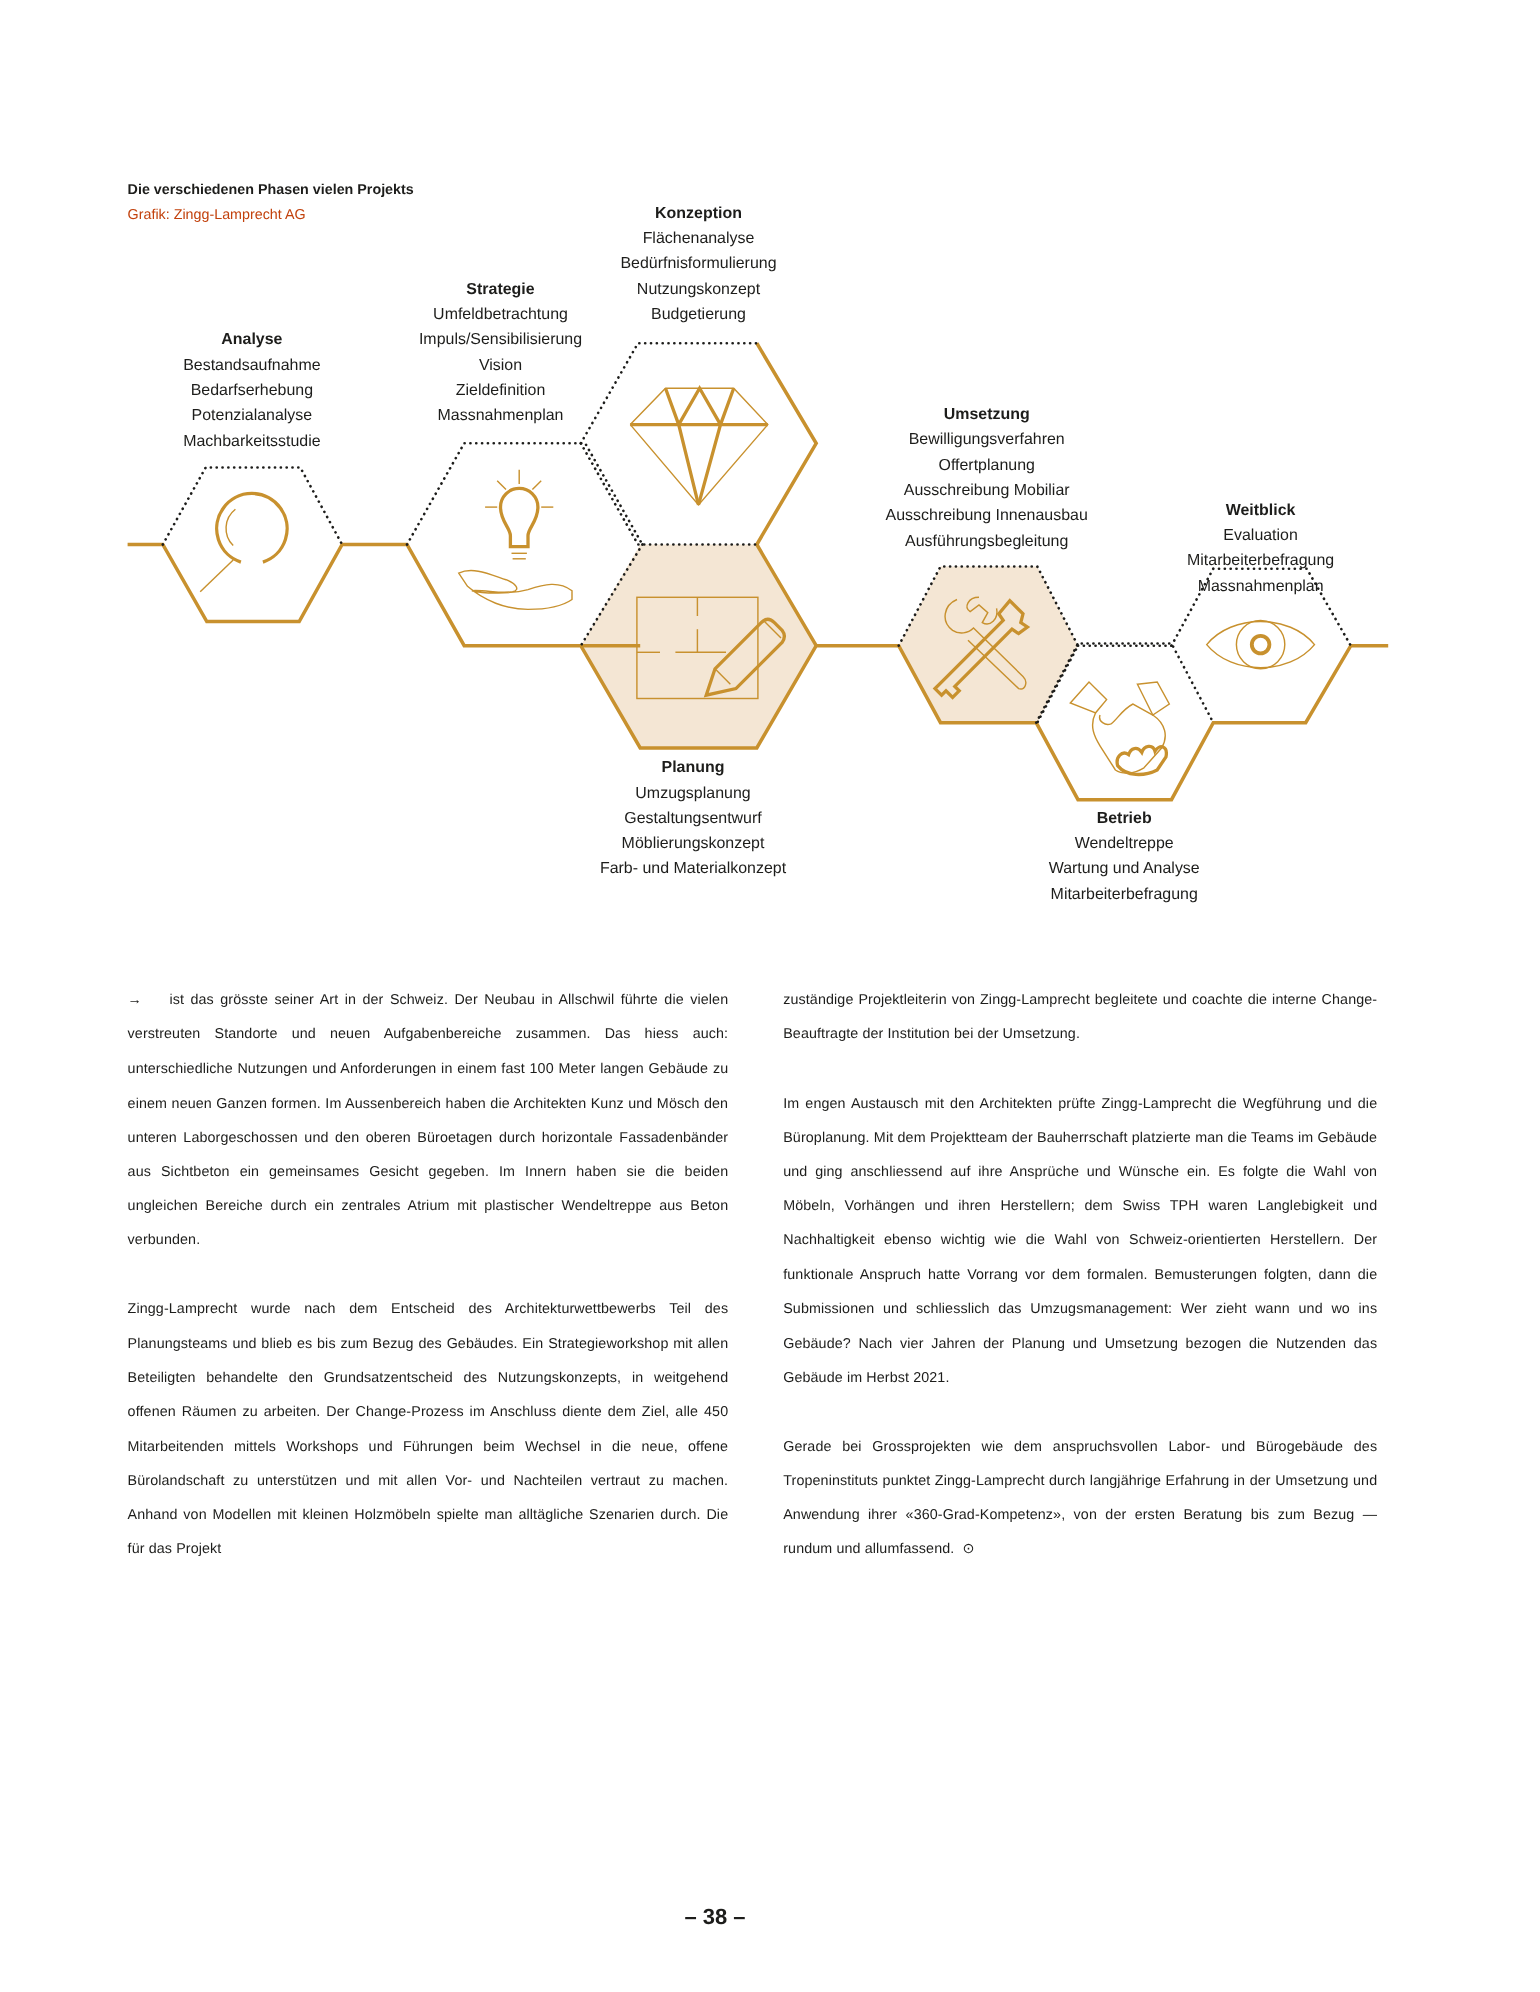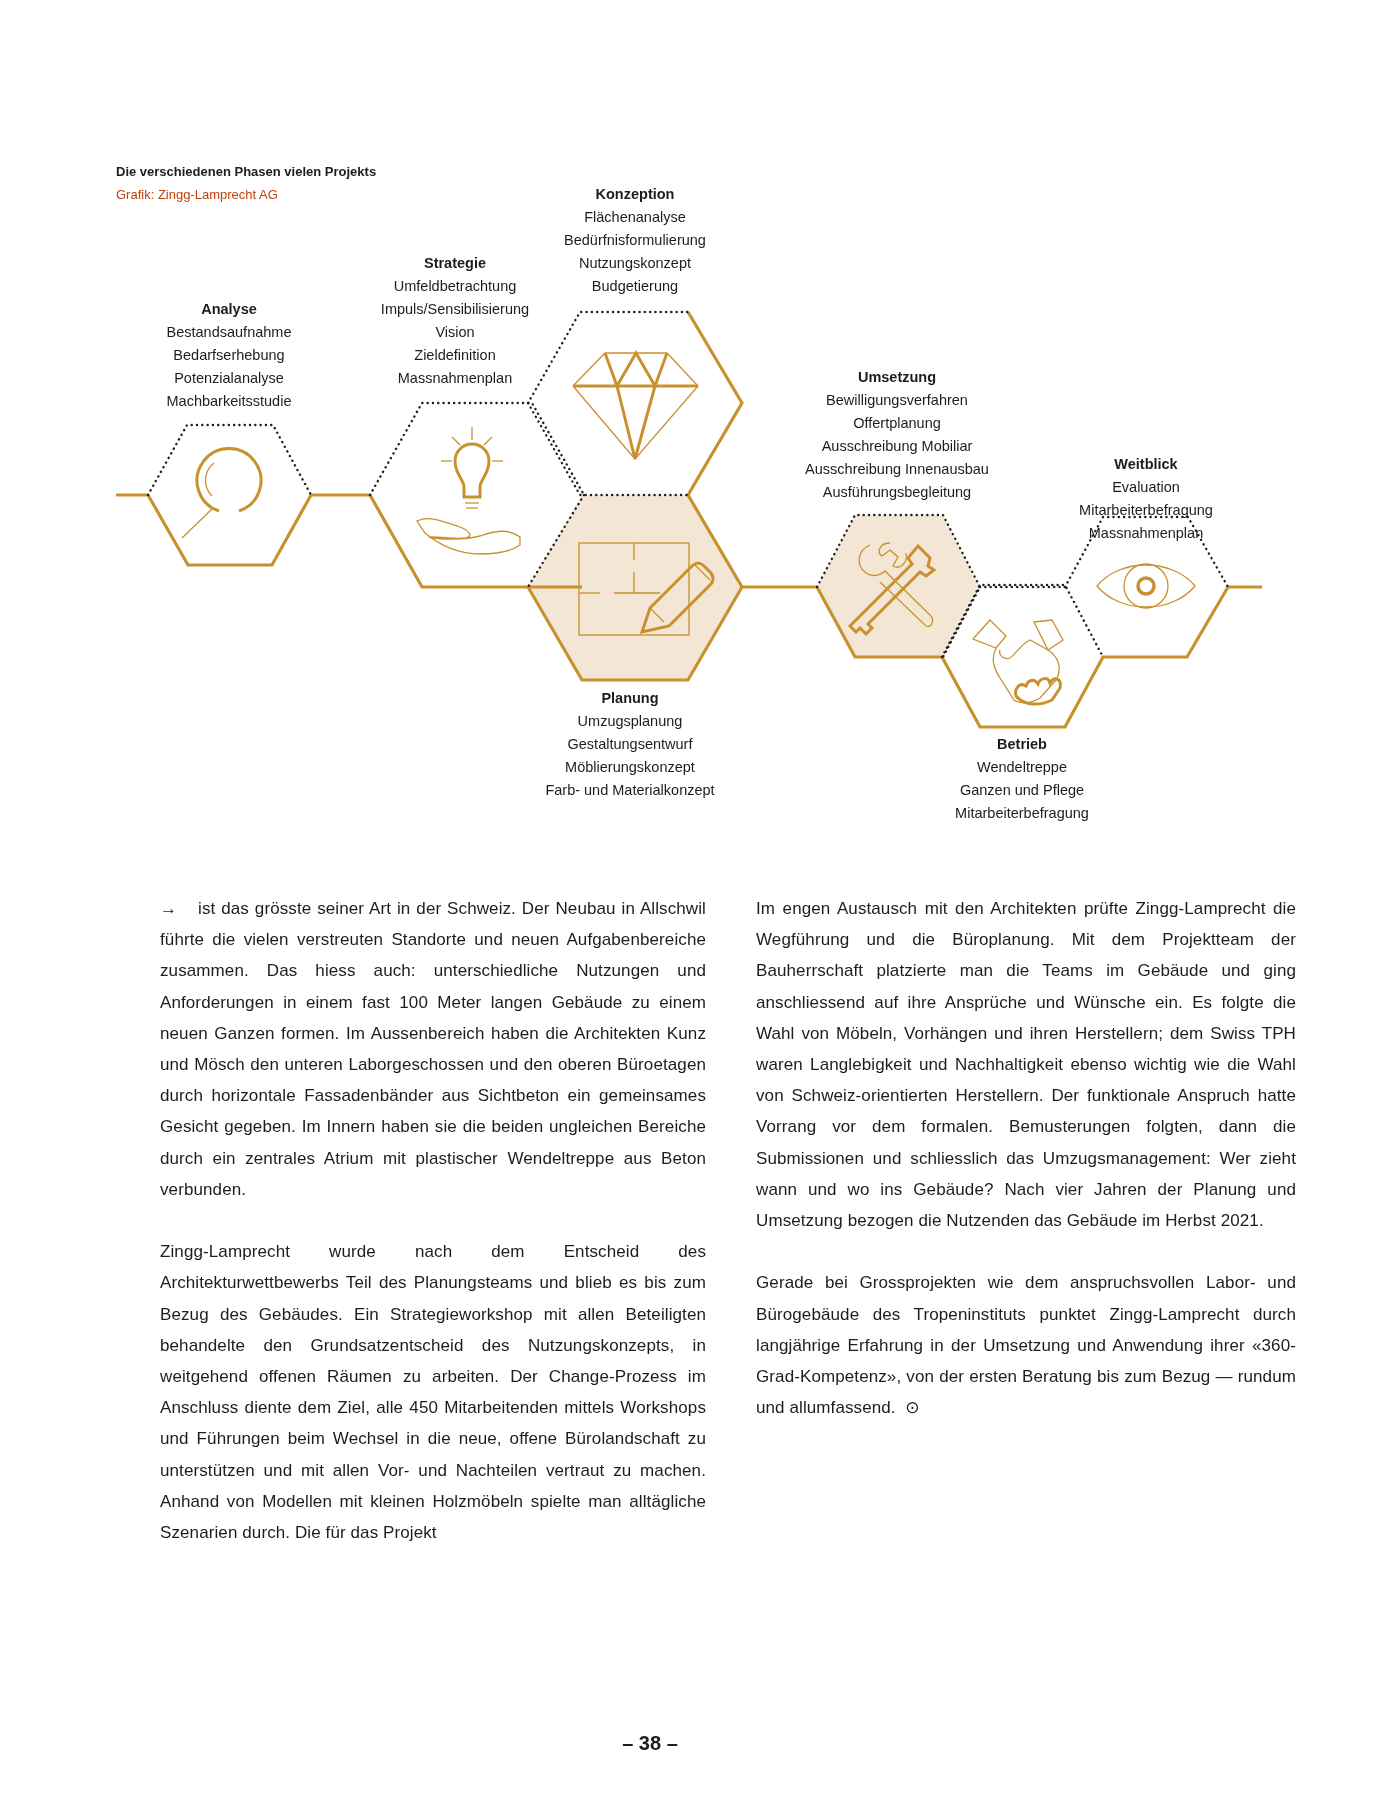--- a/index.html
+++ b/index.html
@@ -4,21 +4,21 @@
 <style>
   html, body { margin: 0; padding: 0; background: #ffffff; }
   body { width: 1400px; height: 1811px; position: relative; overflow: hidden;
          font-family: "Liberation Sans", "DejaVu Sans", sans-serif; color: #1d1d1b; }
   .caption { position: absolute; left: 116px; top: 160px; font-size: 13px; line-height: 23px; }
   .caption .t { font-weight: bold; }
   .caption .s { color: #c2410c; }
   svg.diagram { position: absolute; left: 0; top: 0; width: 1400px; height: 860px; }
   .phase { position: absolute; text-align: center; font-size: 14.5px; line-height: 23px; transform: translateX(-50%); white-space: nowrap; }
   .phase .pt { font-weight: bold; }
-  .col { position: absolute; top: 893px; width: 546px; font-size: 17px; line-height: 31.2px; text-align: justify; letter-spacing: 0.1px; margin-left: 44px; }
+  .col { position: absolute; top: 893px; width: 546px; font-size: 13px; line-height: 31.2px; text-align: justify; letter-spacing: 0.1px; }
   .col p { margin: 0 0 31.2px 0; }
   .col1 { left: 116px; }
   .col2 { left: 712px; width: 540px; }
   .arrow { display: inline-block; width: 38px; }
   .pagenum { position: absolute; left: 0; width: 1300px; top: 1732px; text-align: center; font-weight: bold; font-size: 20px; }
 </style>
 </head>
 <body>
 
 <div class="caption">
@@ -142,32 +142,33 @@
     <div class="pt">Umsetzung</div>
     <div>Bewilligungsverfahren</div>
     <div>Offertplanung</div>
     <div>Ausschreibung Mobiliar</div>
     <div>Ausschreibung Innenausbau</div>
     <div>Ausführungsbegleitung</div>
   </div>
 <div class="phase" style="left:1022px; top:733px;">
     <div class="pt">Betrieb</div>
     <div>Wendeltreppe</div>
-    <div>Ganzen und Pflege</div>
+    <div>Wartung und Analyse</div>
     <div>Mitarbeiterbefragung</div>
   </div>
 <div class="phase" style="left:1146px; top:413px;margin-top:40px;">
     <div class="pt">Weitblick</div>
     <div>Evaluation</div>
     <div>Mitarbeiterbefragung</div>
     <div>Massnahmenplan</div>
   </div>
 
 <div class="col col1">
   <p><span class="arrow">→</span><span>ist das grösste seiner Art in der Schweiz. Der Neubau in Allschwil führte die vielen verstreuten Standorte und neuen Aufgabenbereiche zusammen. Das hiess auch: unterschiedliche Nutzungen und Anforderungen in einem fast 100 Meter langen Gebäude zu einem neuen Ganzen formen. Im Aussenbereich haben die Architekten Kunz und Mösch den unteren Laborgeschossen und den oberen Büroetagen durch horizontale Fassadenbänder aus Sichtbeton ein gemeinsames Gesicht gegeben. Im Innern haben sie die beiden ungleichen Bereiche durch ein zentrales Atrium mit plastischer Wendeltreppe aus Beton verbunden.</span></p>
   <p>Zingg-Lamprecht wurde nach dem Entscheid des Architekturwettbewerbs Teil des Planungsteams und blieb es bis zum Bezug des Gebäudes. Ein Strategieworkshop mit allen Beteiligten behandelte den Grundsatzentscheid des Nutzungskonzepts, in weitgehend offenen Räumen zu arbeiten. Der Change-Prozess im Anschluss diente dem Ziel, alle 450 Mitarbeitenden mittels Workshops und Führungen beim Wechsel in die neue, offene Bürolandschaft zu unterstützen und mit allen Vor- und Nachteilen vertraut zu machen. Anhand von Modellen mit kleinen Holzmöbeln spielte man alltägliche Szenarien durch. Die für das Projekt</p>
 </div>
 <div class="col col2">
+  <p>zuständige Projektleiterin von Zingg-Lamprecht begleitete und coachte die interne Change-Beauftragte der Institution bei der Umsetzung.</p>
   <p>Im engen Austausch mit den Architekten prüfte Zingg-Lamprecht die Wegführung und die Büroplanung. Mit dem Projektteam der Bauherrschaft platzierte man die Teams im Gebäude und ging anschliessend auf ihre Ansprüche und Wünsche ein. Es folgte die Wahl von Möbeln, Vorhängen und ihren Herstellern; dem Swiss TPH waren Langlebigkeit und Nachhaltigkeit ebenso wichtig wie die Wahl von Schweiz-orientierten Herstellern. Der funktionale Anspruch hatte Vorrang vor dem formalen. Bemusterungen folgten, dann die Submissionen und schliesslich das Umzugsmanagement: Wer zieht wann und wo ins Gebäude? Nach vier Jahren der Planung und Umsetzung bezogen die Nutzenden das Gebäude im Herbst 2021.</p>
   <p><span>Gerade bei Grossprojekten wie dem anspruchsvollen Labor- und Bürogebäude des Tropeninstituts punktet Zingg-Lamprecht durch langjährige Erfahrung in der Umsetzung und Anwendung ihrer «360-Grad-Kompetenz», von der ersten Beratung bis zum Bezug — rundum und allumfassend.</span>&nbsp; <span>⊙</span></p>
 </div>
 
 <div class="pagenum">– 38 –</div>
 
 </body></html>

